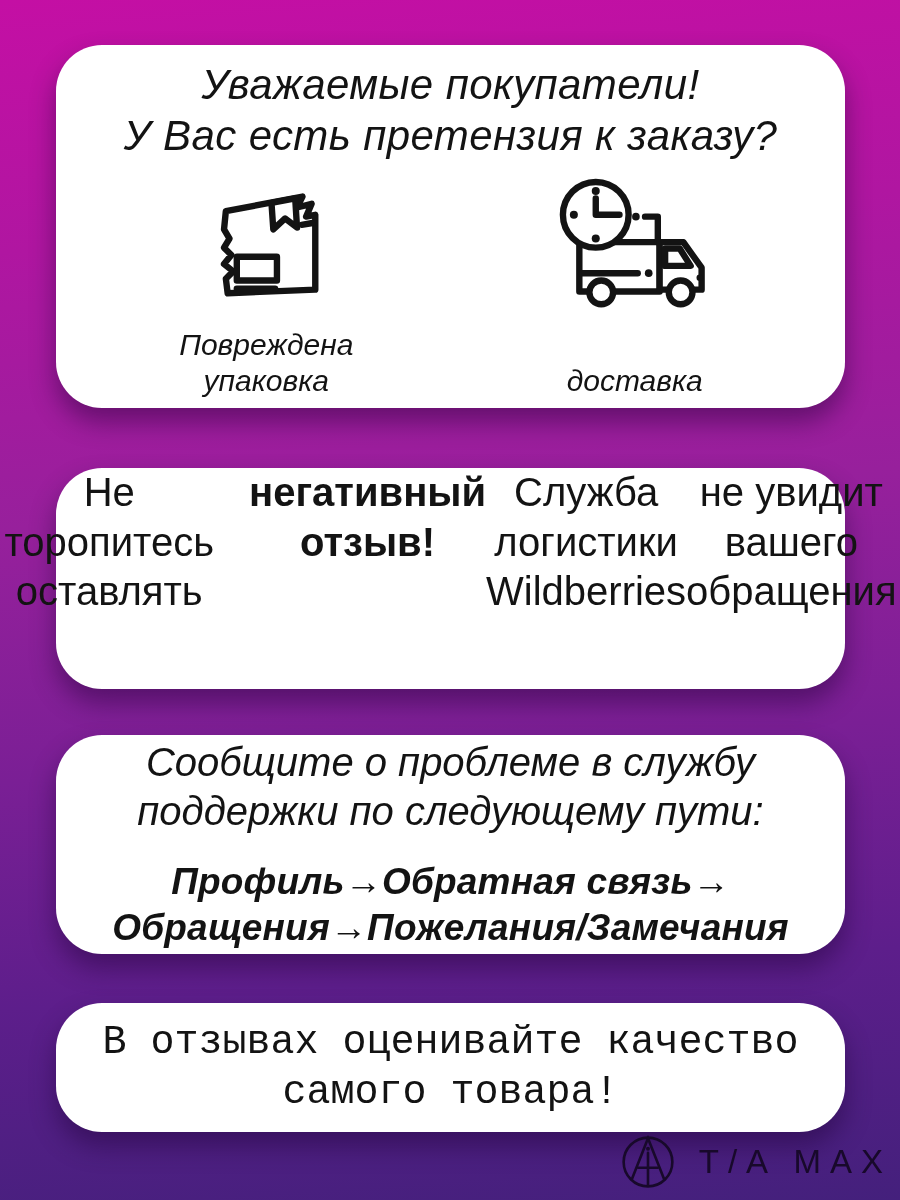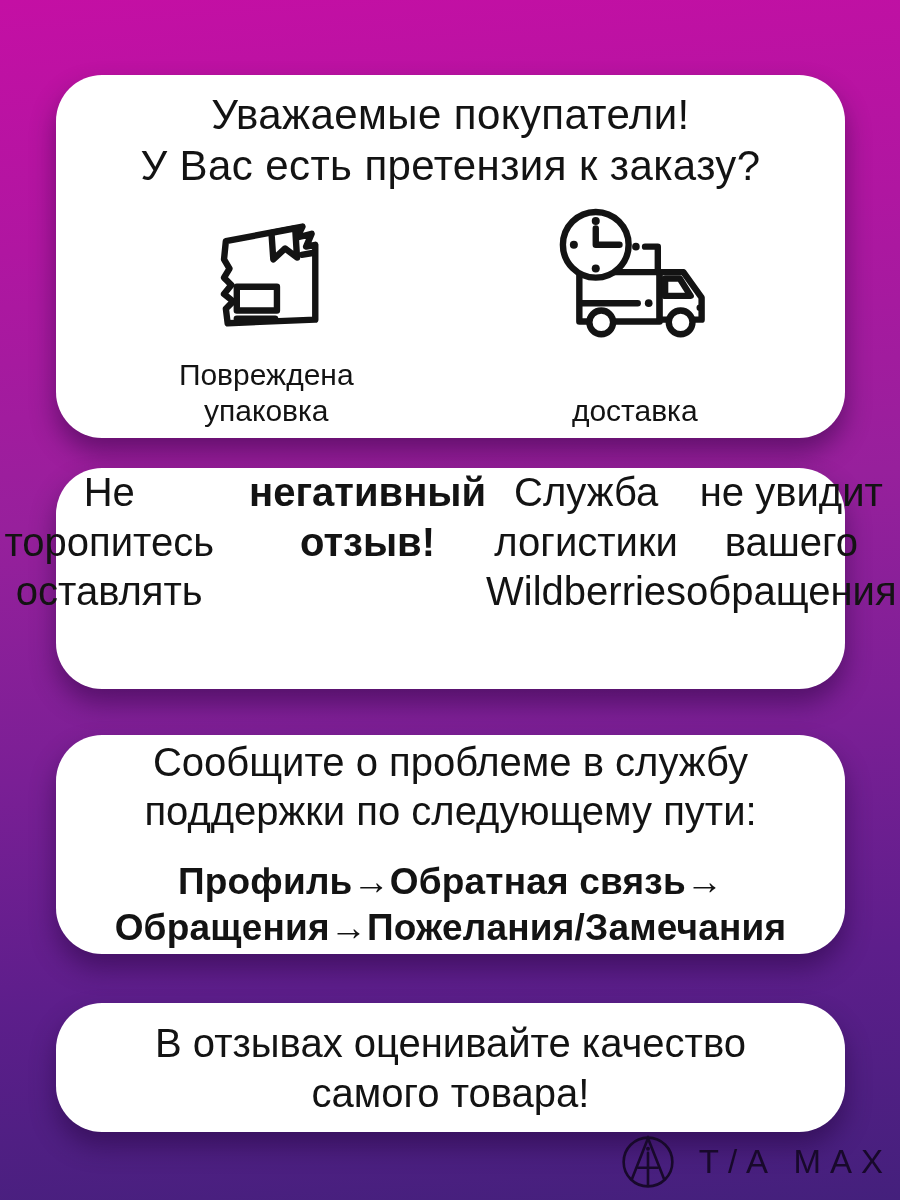--- a/index.html
+++ b/index.html
@@ -8,35 +8,35 @@
     font-family:"Liberation Sans",sans-serif;
     background:linear-gradient(176deg,
       #c40fa4 0%, #b016a1 20%, #97209c 42%,
       #7a1f95 62%, #5d1e8b 80%, #44207c 100%);
   }
   .card{
     position:absolute;left:56px;width:789px;box-sizing:border-box;
     background:#ffffff;border-radius:46px;color:#131313;text-align:center;
     box-shadow:0 14px 26px rgba(28,2,52,.45);
   }
-  .c1{top:75px;height:363px;padding-top:14px;}
+  .c1{top:45px;height:363px;padding-top:14px;font-style:italic;}
   .title{font-size:42px;line-height:1.22;font-weight:400;letter-spacing:.4px;}
   .icons-row{display:flex;justify-content:space-between;align-items:flex-start;
     padding:0 26px;margin-top:10px;}
   .claim{flex:1;display:flex;flex-direction:column;align-items:center;}
   .claim svg{display:block;height:146px;}
   .claim-label{margin-top:10px;font-size:30px;line-height:1.17;}
   .c2{top:468px;height:221px;display:flex;flex-direction:row;
     justify-content:center;font-size:40px;line-height:1.24;}
   .bold{font-weight:700;padding-left:35px;}
-  .c3{top:735px;height:219px;display:flex;flex-direction:column;justify-content:center;}
+  .c3{top:735px;height:219px;display:flex;flex-direction:column;justify-content:center;font-style:italic;}
   .c3-top{font-size:40px;line-height:1.22;}
   .c3-path{margin-top:24px;font-size:37px;font-weight:700;line-height:1.24;letter-spacing:.2px;}
   .c4{top:1003px;height:129px;display:flex;flex-direction:column;
-    justify-content:center;font-size:40px;line-height:1.25;}
+    justify-content:center;font-size:40px;line-height:1.25;font-family:Liberation Mono, monospace;}
   .brand{
     position:absolute;top:1130px;left:0;right:8px;height:64px;
     display:flex;align-items:center;justify-content:flex-end;gap:10px;
     color:#18092b;
   }
   .brand-text{font-size:33px;letter-spacing:9px;font-weight:400;white-space:nowrap;margin-left:12px;}
   .ico{stroke:#131313;fill:none;stroke-width:7;stroke-linejoin:round;stroke-linecap:round;}
   .ico-fill{fill:#ffffff;stroke:#131313;stroke-width:7;stroke-linejoin:round;}
   .dot{fill:#131313;stroke:none;}
 </style>

